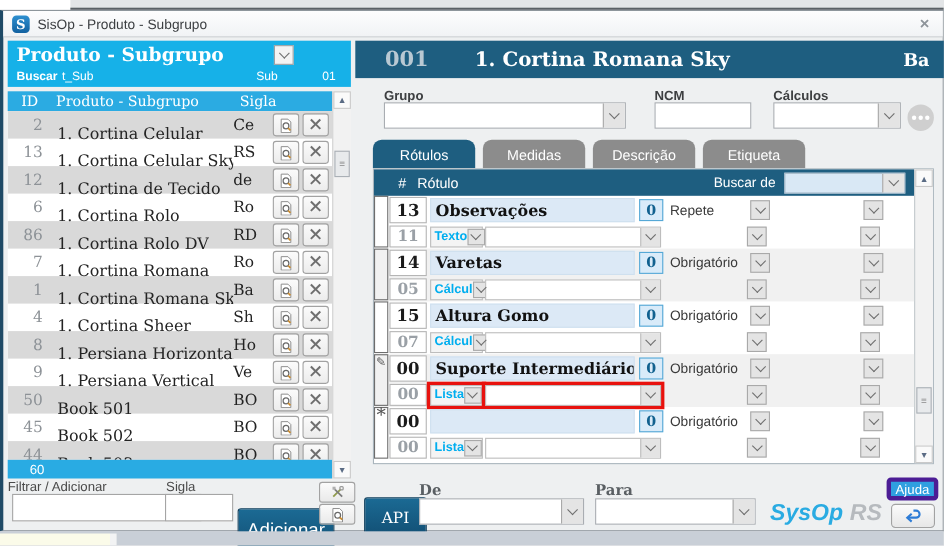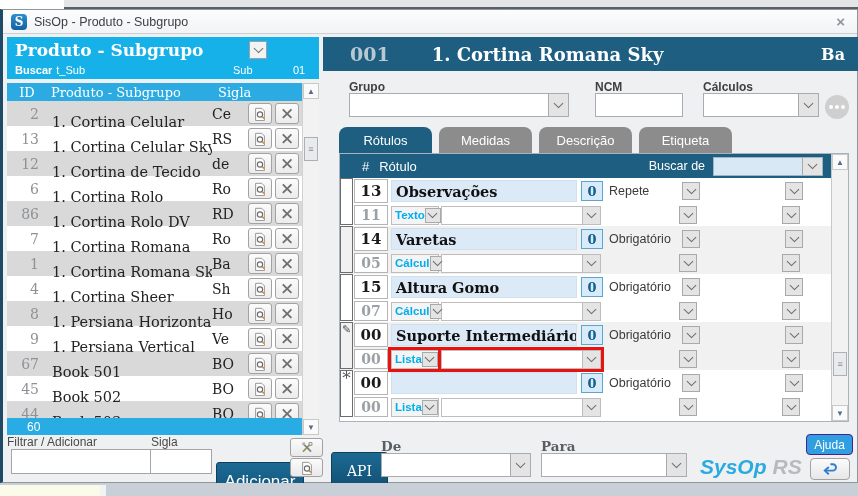--- a/index.html
+++ b/index.html
@@ -147,21 +147,21 @@
   .api-btn { position:absolute; left:8px; top:415px; width:57px; height:37px; font-size:14px;
              font-family:"DejaVu Serif", serif; }
   .tb-label { position:absolute; top:401px; font-family:"DejaVu Serif", serif; font-weight:bold;
               font-size:13.5px; color:#5a5f63; }
   .tb-combo { position:absolute; top:416px; height:24px; background:#fff; border:1px solid #a9adb2; display:flex; }
   .tb-combo .dd { width:20px; height:auto; border:none; border-left:1px solid #a9a9a9; margin-left:auto; }
   .brand { position:absolute; top:418px; left:377px; font-style:italic; font-weight:bold;
            font-size:21px; letter-spacing:0px; white-space:nowrap; }
   .brand .b1 { color:#29abe2; } .brand .b2 { color:#b6babe; margin-left:6px; }
   .ajuda-btn { position:absolute; left:483px; top:397px; width:47px; height:21px; background:#2f9fe0;
-               border:1px solid #4c1d95; border-radius:4px; color:#fff; font-size:12px;
+               border:4px solid #4c1d95; border-radius:4px; color:#fff; font-size:12px;
                display:flex; align-items:center; justify-content:center; }
   .undo-btn { position:absolute; left:487px; top:421px; width:40px; height:22px;
               border:1px solid #a2a2a2; border-radius:4px; background:linear-gradient(#fbfbfb,#e7e7e7);
               display:flex; align-items:center; justify-content:center; }
 </style>
 </head>
 <body>
 
 <div class="stage">
 
@@ -343,21 +343,21 @@
                     <path d="M3 1.5h7l3 3v11H3z" fill="#fff" stroke="#8a8a8a"></path>
                     <circle cx="8" cy="8.5" r="3" fill="none" stroke="#6a6a6a" stroke-width="1.3"></circle>
                     <line x1="10.2" y1="10.7" x2="12.6" y2="13.1" stroke="#c98a2d" stroke-width="1.8"></line>
                   </svg>
                 </div>
                 <div class="row-btn">
                   <span class="xmark">×</span>
                 </div>
               </div>
             <div class="lt-row alt">
-                <div class="r-id">67</div>
+                <div class="r-id">50</div>
                 <div class="r-name">Book 501</div>
                 <div class="r-sigla">BO</div>
                 <div class="row-btn">
                   <svg width="14" height="14" viewBox="0 0 16 16">
                     <path d="M3 1.5h7l3 3v11H3z" fill="#fff" stroke="#8a8a8a"></path>
                     <circle cx="8" cy="8.5" r="3" fill="none" stroke="#6a6a6a" stroke-width="1.3"></circle>
                     <line x1="10.2" y1="10.7" x2="12.6" y2="13.1" stroke="#c98a2d" stroke-width="1.8"></line>
                   </svg>
                 </div>
                 <div class="row-btn">

